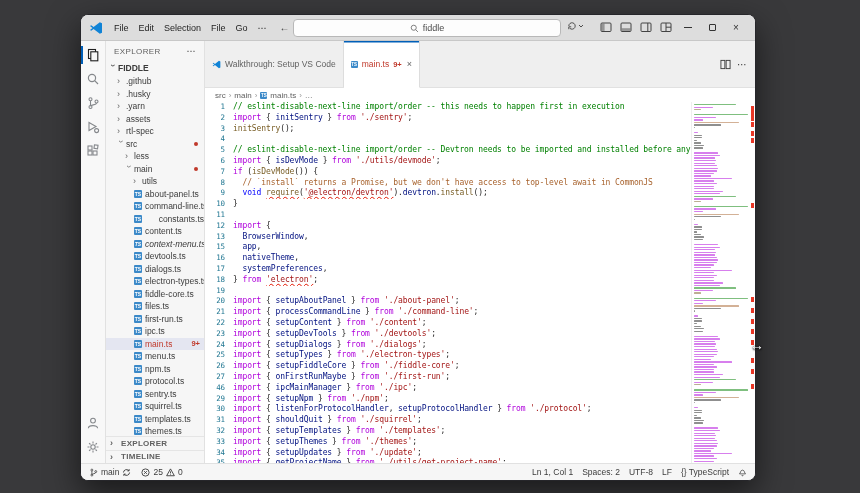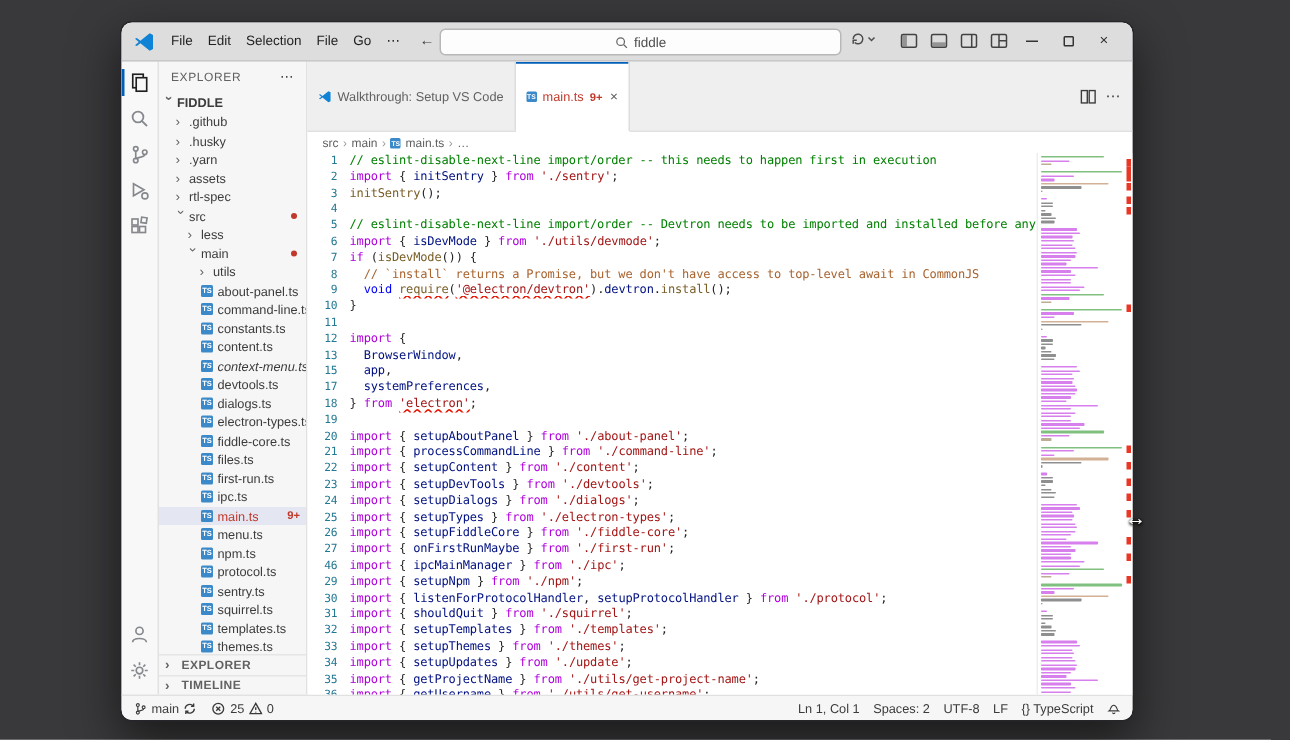--- a/index.html
+++ b/index.html
@@ -262,21 +262,21 @@
             <span class="tree-label">utils</span>
           </div>
           <div class="tree-row" style="padding-left: 27px;">
             <span class="ts-badge">TS</span>
             <span class="tree-label">about-panel.ts</span>
           </div>
           <div class="tree-row" style="padding-left: 27px;">
             <span class="ts-badge">TS</span>
             <span class="tree-label">command-line.ts</span>
           </div>
-          <div class="tree-row" style="padding-left: 27px;">
+          <div class="tree-row" style="padding-left: 27px; justify-content: space-between;">
             <span class="ts-badge">TS</span>
             <span class="tree-label">constants.ts</span>
           </div>
           <div class="tree-row" style="padding-left: 27px;">
             <span class="ts-badge">TS</span>
             <span class="tree-label">content.ts</span>
           </div>
           <div class="tree-row" style="padding-left: 27px; font-style: italic;">
             <span class="ts-badge">TS</span>
             <span class="tree-label">context-menu.ts</span>
@@ -396,20 +396,21 @@
             <div class="code-line"><span class="ln">5</span><span class="lt"><span class="tok-cm">// eslint-disable-next-line import/order -- Devtron needs to be imported and installed before any ipc usage</span></span></div>
             <div class="code-line"><span class="ln">6</span><span class="lt"><span class="tok-kw">import</span><span class="tok-pn"> { </span><span class="tok-vr">isDevMode</span><span class="tok-pn"> } </span><span class="tok-kw">from</span><span class="tok-pn"> </span><span class="tok-st">'./utils/devmode'</span><span class="tok-pn">;</span></span></div>
             <div class="code-line"><span class="ln">7</span><span class="lt"><span class="tok-kw">if</span><span class="tok-pn"> (</span><span class="tok-fn">isDevMode</span><span class="tok-pn">()) {</span></span></div>
             <div class="code-line"><span class="ln">8</span><span class="lt"><span class="tok-cm2">  // `install` returns a Promise, but we don't have access to top-level await in CommonJS</span></span></div>
             <div class="code-line"><span class="ln">9</span><span class="lt"><span class="tok-pn">  </span><span class="tok-kwb">void</span><span class="tok-pn"> </span><span class="tok-fn tok-sq">require</span><span class="tok-pn">(</span><span class="tok-st tok-sq">'@electron/devtron'</span><span class="tok-pn">).</span><span class="tok-vr">devtron</span><span class="tok-pn">.</span><span class="tok-fn">install</span><span class="tok-pn">();</span></span></div>
             <div class="code-line"><span class="ln">10</span><span class="lt"><span class="tok-pn">}</span></span></div>
             <div class="code-line"><span class="ln">11</span><span class="lt"></span></div>
             <div class="code-line"><span class="ln">12</span><span class="lt"><span class="tok-kw">import</span><span class="tok-pn"> {</span></span></div>
             <div class="code-line"><span class="ln">13</span><span class="lt"><span class="tok-pn">  </span><span class="tok-vr">BrowserWindow</span><span class="tok-pn">,</span></span></div>
             <div class="code-line"><span class="ln">15</span><span class="lt"><span class="tok-pn">  </span><span class="tok-vr">app</span><span class="tok-pn">,</span></span></div>
+            <div class="code-line"><span class="ln">16</span><span class="lt"><span class="tok-pn">  </span><span class="tok-vr">nativeTheme</span><span class="tok-pn">,</span></span></div>
             <div class="code-line"><span class="ln">17</span><span class="lt"><span class="tok-pn">  </span><span class="tok-vr">systemPreferences</span><span class="tok-pn">,</span></span></div>
             <div class="code-line"><span class="ln">18</span><span class="lt"><span class="tok-pn">} </span><span class="tok-kw">from</span><span class="tok-pn"> </span><span class="tok-st tok-sq">'electron'</span><span class="tok-pn">;</span></span></div>
             <div class="code-line"><span class="ln">19</span><span class="lt"></span></div>
             <div class="code-line"><span class="ln">20</span><span class="lt"><span class="tok-kw">import</span><span class="tok-pn"> { </span><span class="tok-vr">setupAboutPanel</span><span class="tok-pn"> } </span><span class="tok-kw">from</span><span class="tok-pn"> </span><span class="tok-st">'./about-panel'</span><span class="tok-pn">;</span></span></div>
             <div class="code-line"><span class="ln">21</span><span class="lt"><span class="tok-kw">import</span><span class="tok-pn"> { </span><span class="tok-vr">processCommandLine</span><span class="tok-pn"> } </span><span class="tok-kw">from</span><span class="tok-pn"> </span><span class="tok-st">'./command-line'</span><span class="tok-pn">;</span></span></div>
             <div class="code-line"><span class="ln">22</span><span class="lt"><span class="tok-kw">import</span><span class="tok-pn"> { </span><span class="tok-vr">setupContent</span><span class="tok-pn"> } </span><span class="tok-kw">from</span><span class="tok-pn"> </span><span class="tok-st">'./content'</span><span class="tok-pn">;</span></span></div>
             <div class="code-line"><span class="ln">23</span><span class="lt"><span class="tok-kw">import</span><span class="tok-pn"> { </span><span class="tok-vr">setupDevTools</span><span class="tok-pn"> } </span><span class="tok-kw">from</span><span class="tok-pn"> </span><span class="tok-st">'./devtools'</span><span class="tok-pn">;</span></span></div>
             <div class="code-line"><span class="ln">24</span><span class="lt"><span class="tok-kw">import</span><span class="tok-pn"> { </span><span class="tok-vr">setupDialogs</span><span class="tok-pn"> } </span><span class="tok-kw">from</span><span class="tok-pn"> </span><span class="tok-st">'./dialogs'</span><span class="tok-pn">;</span></span></div>
             <div class="code-line"><span class="ln">25</span><span class="lt"><span class="tok-kw">import</span><span class="tok-pn"> { </span><span class="tok-vr">setupTypes</span><span class="tok-pn"> } </span><span class="tok-kw">from</span><span class="tok-pn"> </span><span class="tok-st">'./electron-types'</span><span class="tok-pn">;</span></span></div>
             <div class="code-line"><span class="ln">26</span><span class="lt"><span class="tok-kw">import</span><span class="tok-pn"> { </span><span class="tok-vr">setupFiddleCore</span><span class="tok-pn"> } </span><span class="tok-kw">from</span><span class="tok-pn"> </span><span class="tok-st">'./fiddle-core'</span><span class="tok-pn">;</span></span></div>

